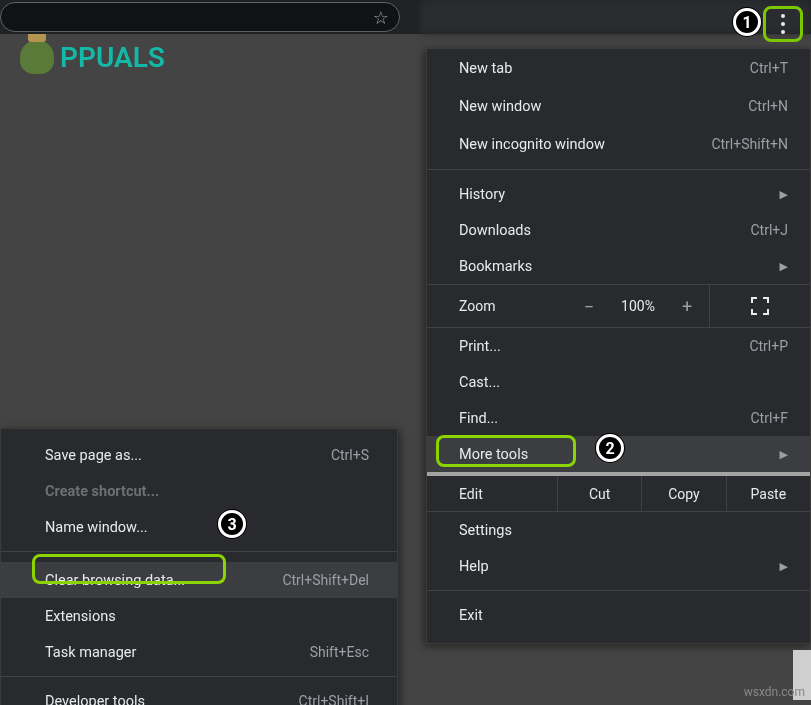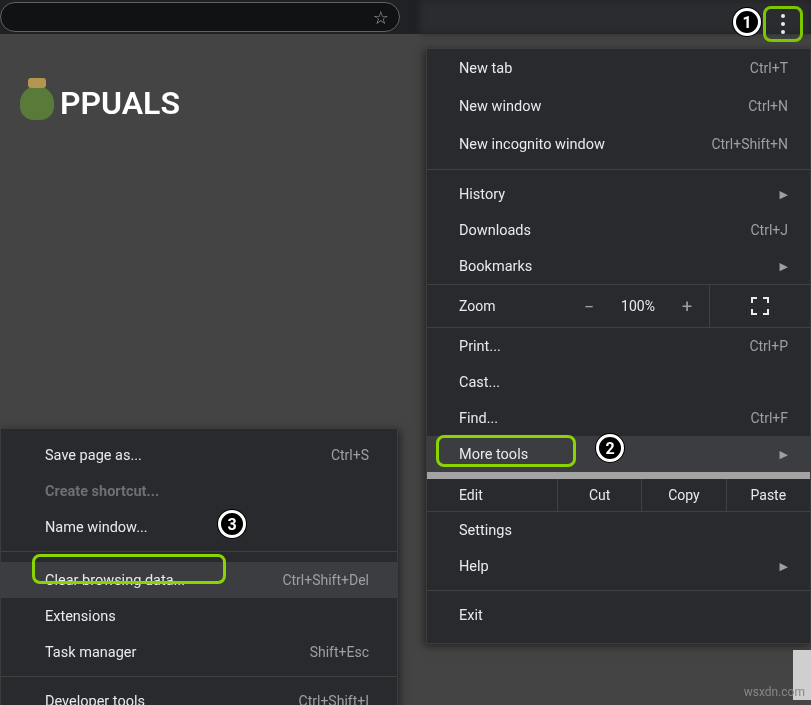--- a/index.html
+++ b/index.html
@@ -12,22 +12,22 @@
     color: #e8eaed;
     overflow: hidden;
     position: relative;
   }
   .page-bg {
     position: absolute; left: 0; top: 0; right: 0; bottom: 0;
     background: #444;
   }
   .logo-area {
     position: absolute; left: 20px; top: 40px;
-    color: #ffffff; font-size: 32px; font-weight: 600;
-    display: flex; align-items: center; gap: 6px; margin-top: 44px;
+    color: #14b8a6; font-size: 28px; font-weight: 600;
+    display: flex; align-items: center; gap: 6px;
   }
   .logo-area .mascot {
     width: 34px; height: 34px; background: #5a7a3a; border-radius: 50% 50% 40% 40%;
     position: relative;
   }
   .logo-area .mascot::before {
     content: ""; position: absolute; top: -8px; left: 8px; width: 18px; height: 10px;
     background: #b49550; border-radius: 3px;
   }
   
@@ -93,21 +93,21 @@
   .fs-icon span {
     position: absolute; width: 6px; height: 6px;
     border: 2px solid #e8eaed;
   }
   .fs-icon .tl { top: 0; left: 0; border-right: none; border-bottom: none; }
   .fs-icon .tr { top: 0; right: 0; border-left: none; border-bottom: none; }
   .fs-icon .bl { bottom: 0; left: 0; border-right: none; border-top: none; }
   .fs-icon .br { bottom: 0; right: 0; border-left: none; border-top: none; }
   .edit-row {
     display: flex; align-items: center; height: 40px;
-    border-top: 7px solid #a3a3a3; border-bottom: 1px solid #3f4143;
+    border-top: 4px solid #a3a3a3; border-bottom: 1px solid #3f4143;
   }
   .edit-row .elabel { padding-left: 32px; width: 130px; }
   .edit-row .eb {
     flex: 1; height: 100%; display: flex; align-items: center; justify-content: center;
     border-left: 1px solid #3f4143;
   }
   
   .dots-wrap {
     position: absolute; right: 8px; top: 6px;
     width: 40px; height: 36px;

